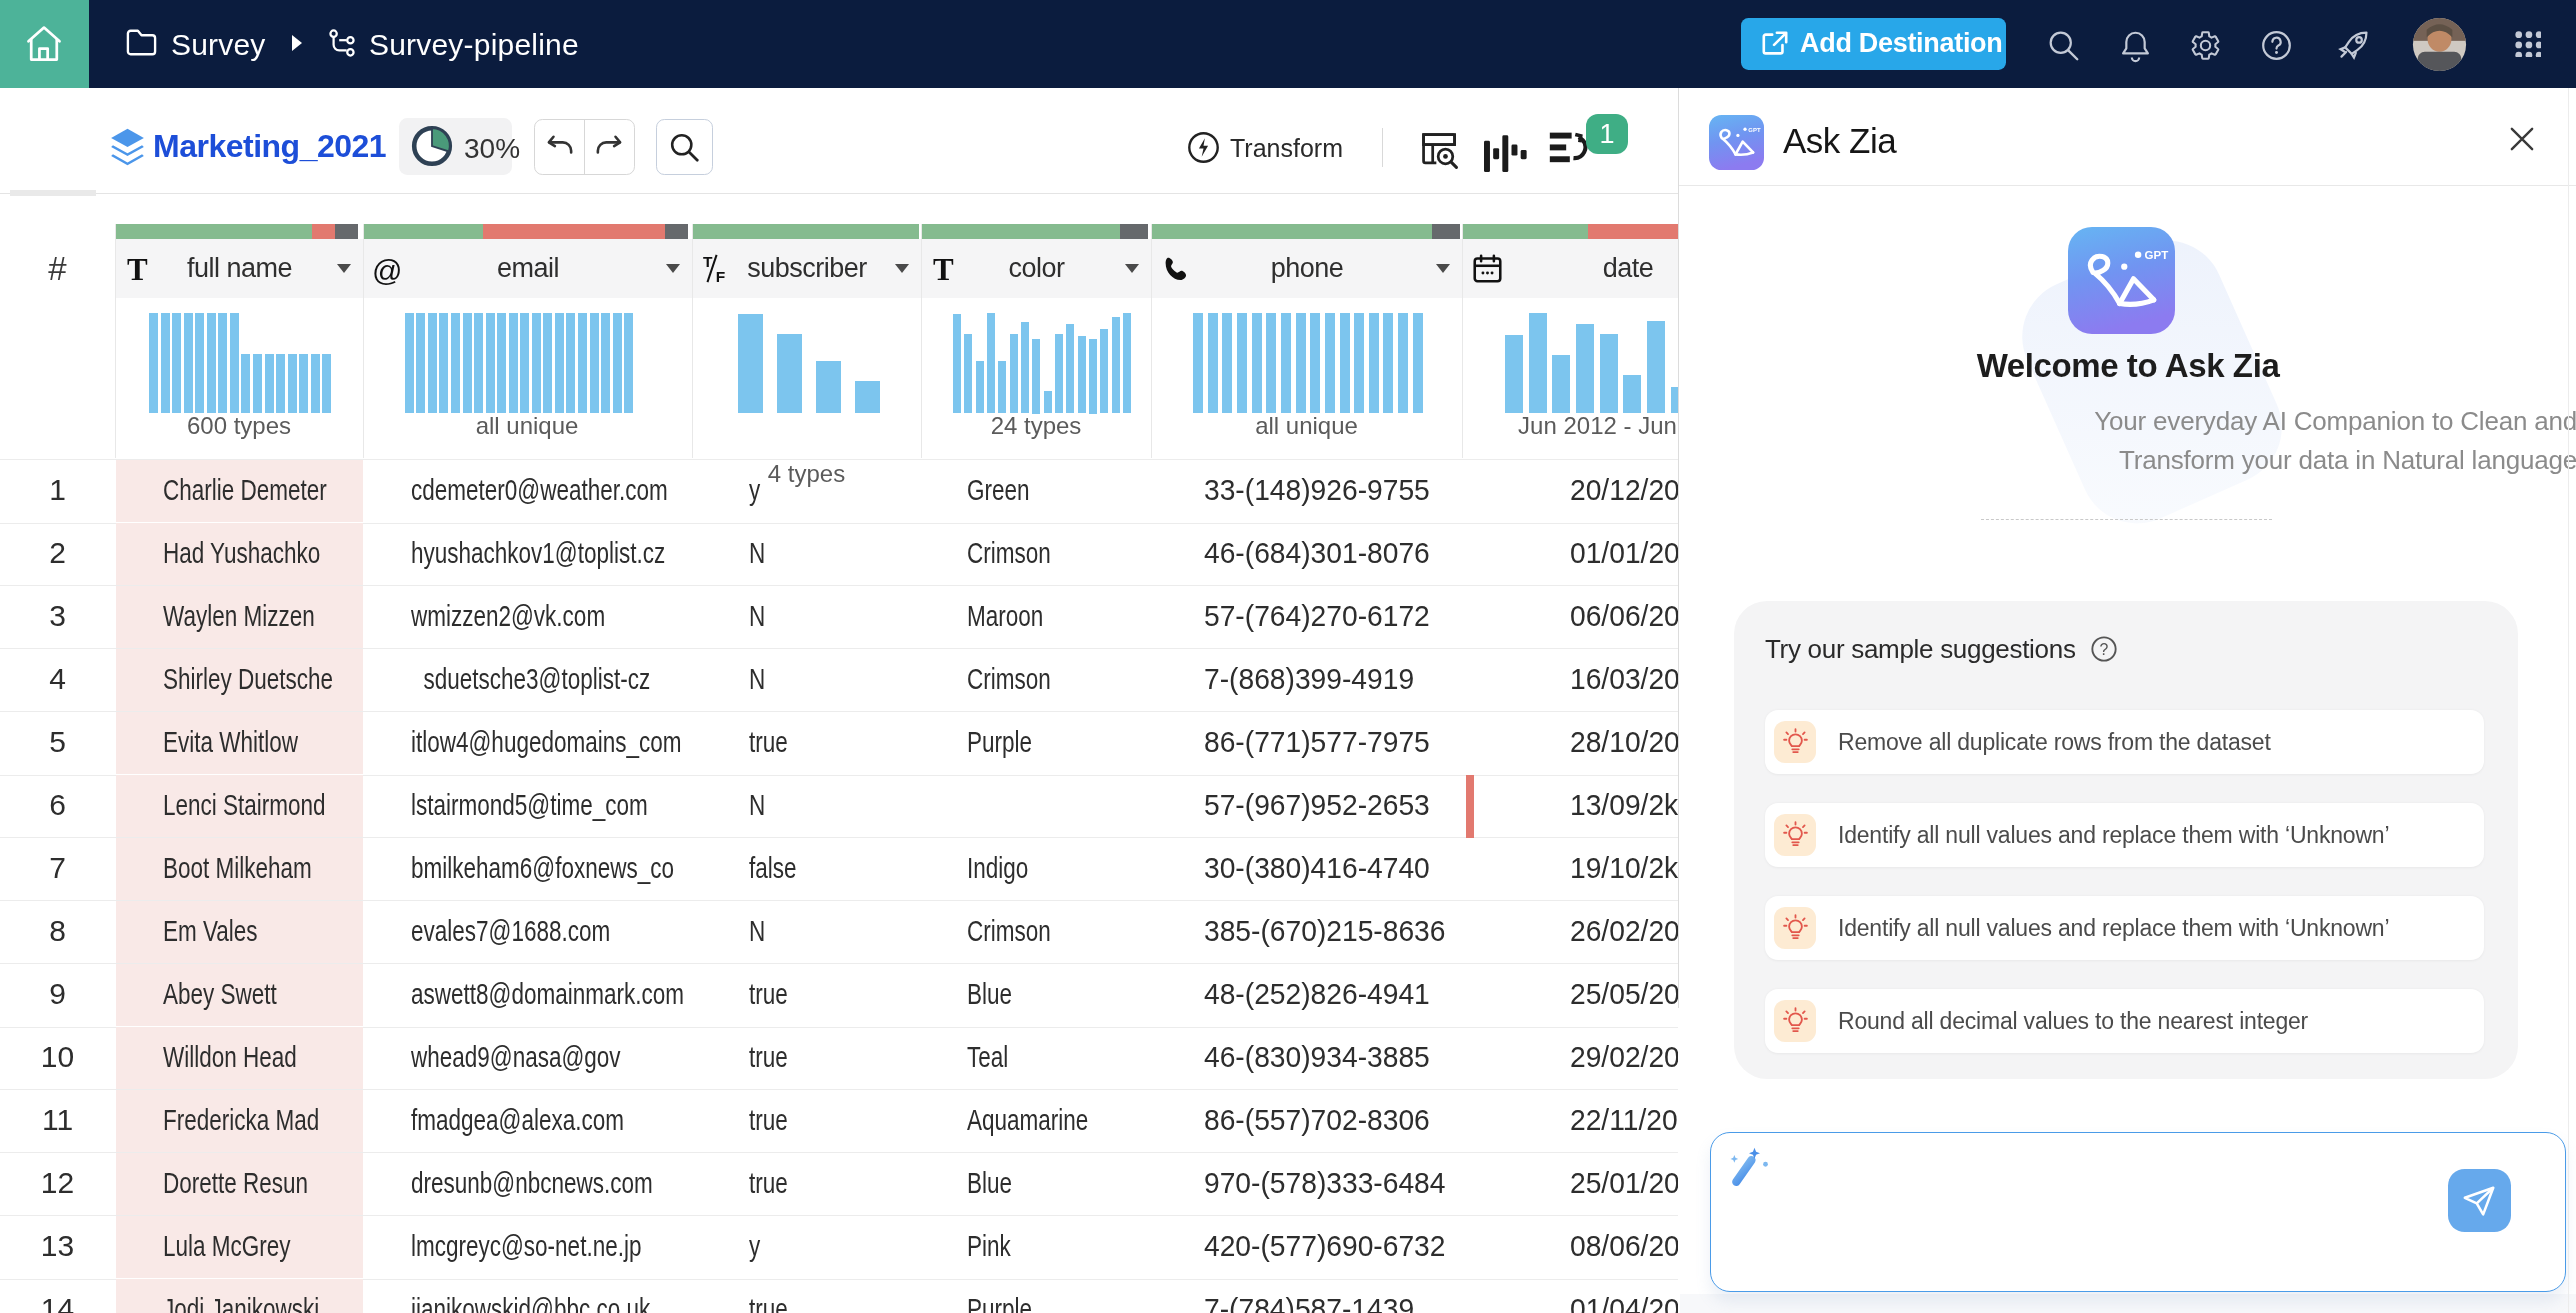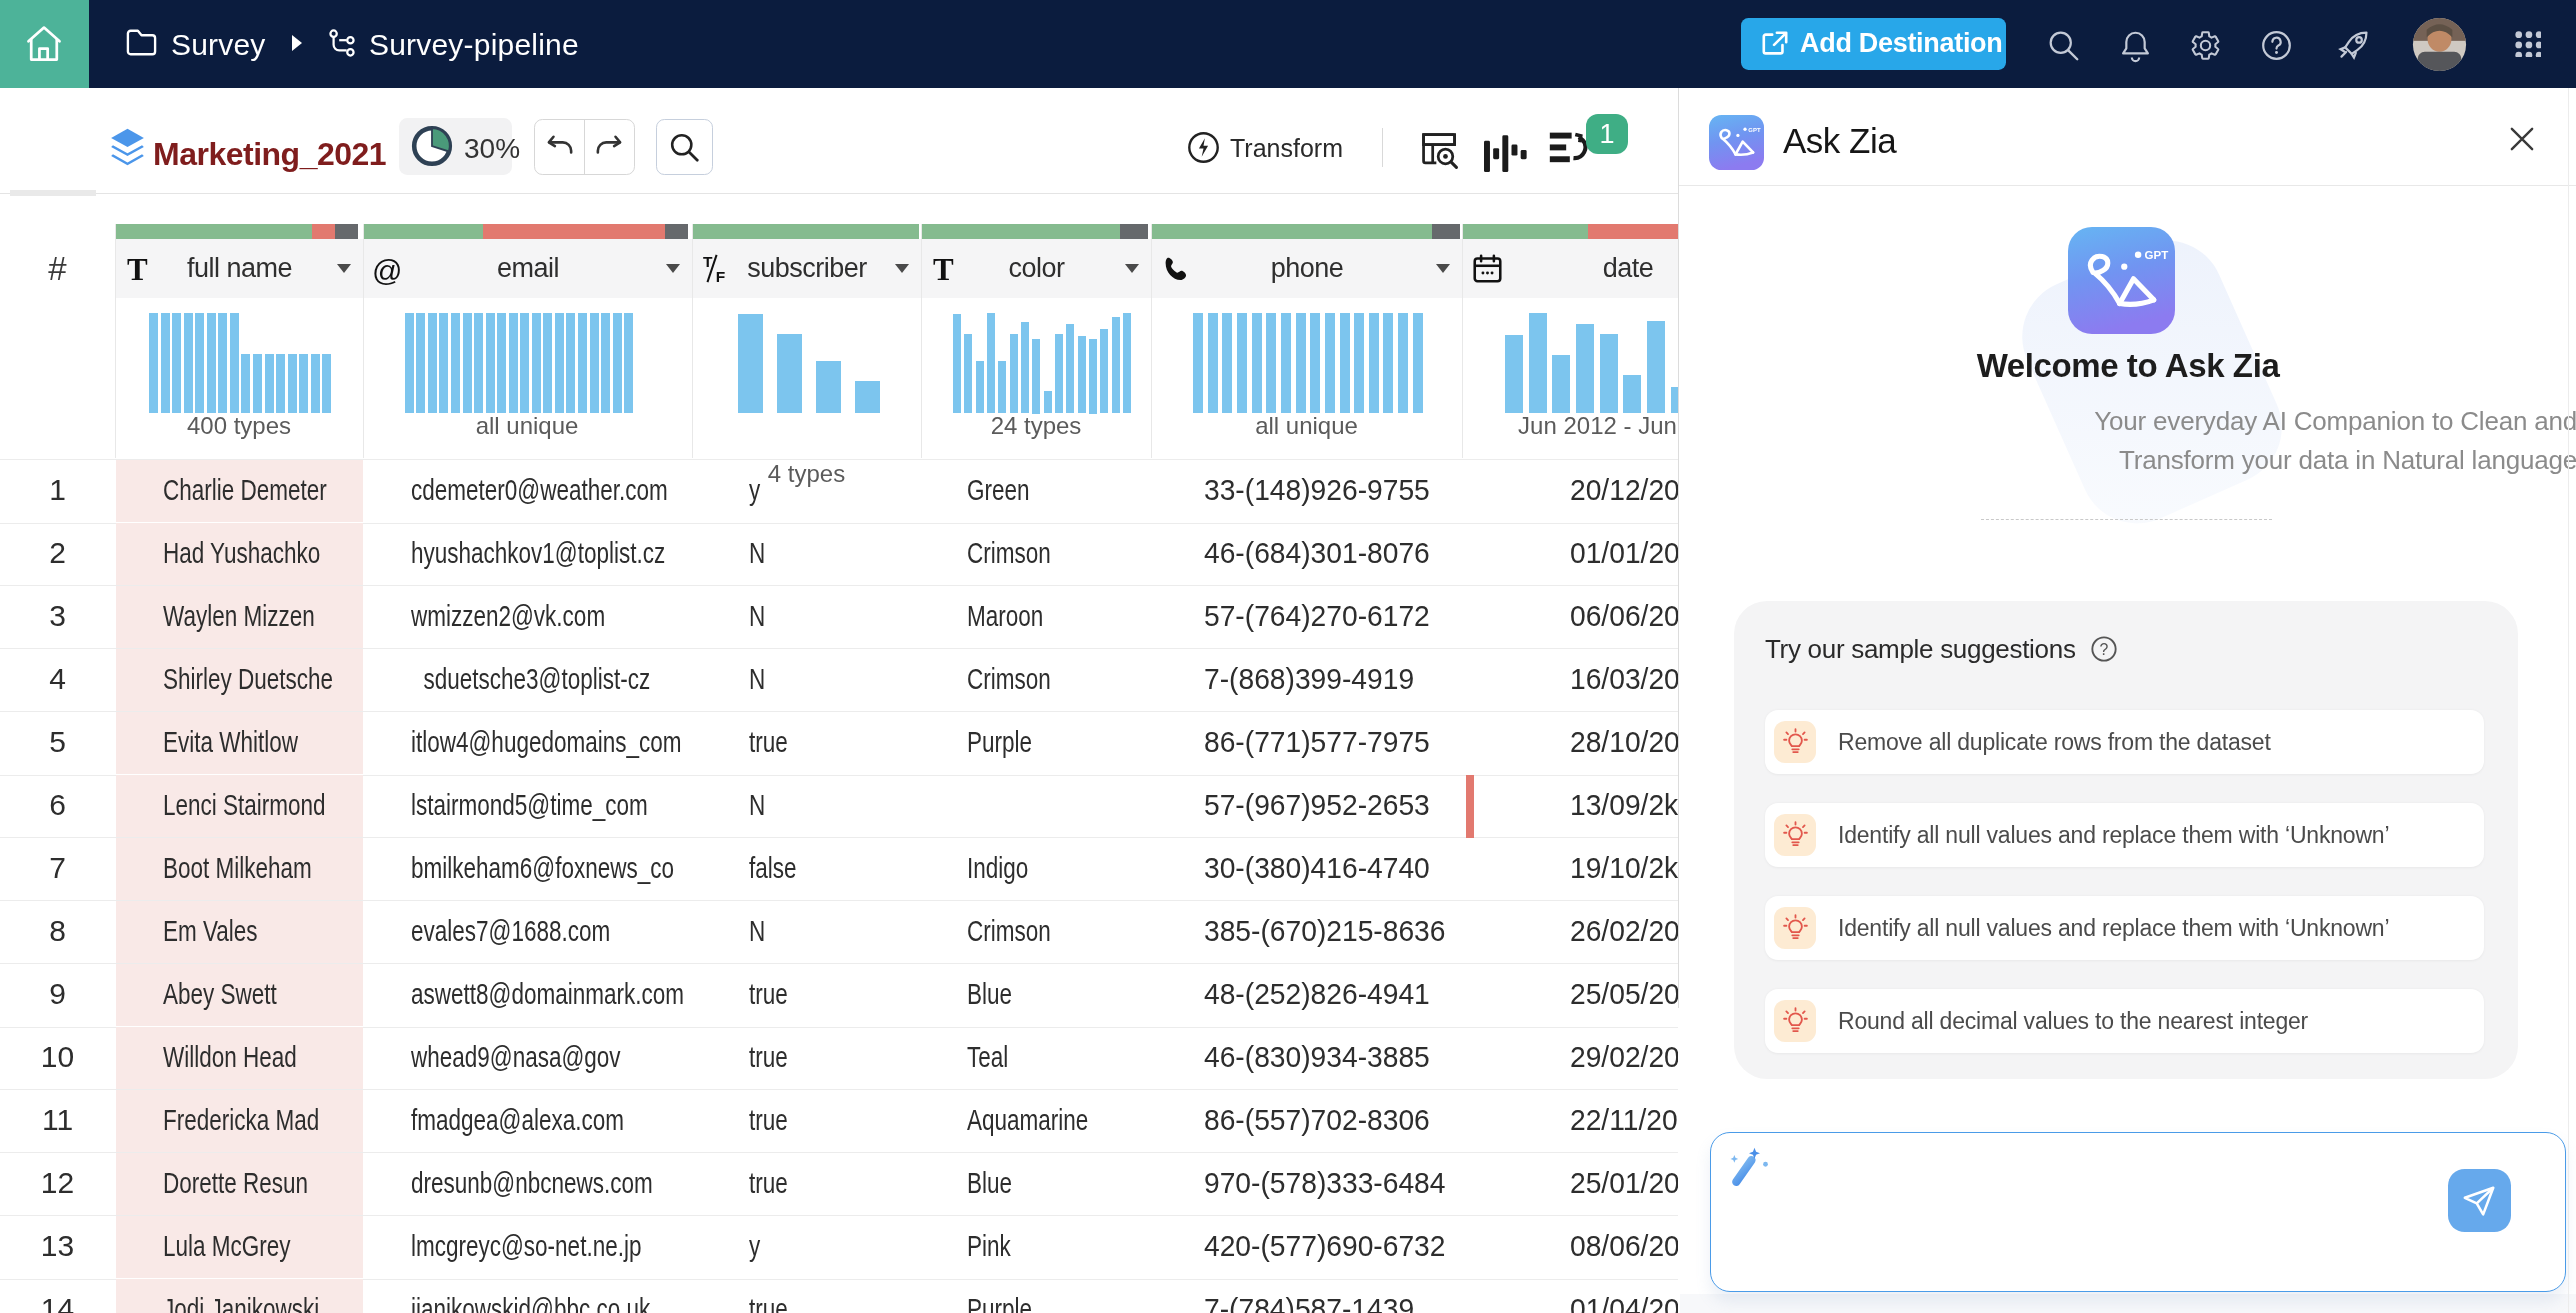--- a/index.html
+++ b/index.html
@@ -101,21 +101,21 @@
     <circle cx="26" cy="4" r="3.6" fill="#c3c9d6"></circle>
     <circle cx="26" cy="15" r="3.6" fill="#c3c9d6"></circle>
     <circle cx="26" cy="26" r="3.6" fill="#c3c9d6"></circle>
   </svg>
 <div id="toolbar"></div>
 <svg class="abs" style="left:109px;top:127px" width="37" height="40" viewBox="0 0 40 44">
 <path d="M20 2 L38 12 L20 22 L2 12 Z" fill="#4b96ea"></path>
 <path d="M4 20 l-2 2 18 10 18-10-2-2-16 9 Z" fill="#4b96ea"></path>
 <path d="M4 30 l-2 2 18 10 18-10-2-2-16 9 Z" fill="#4b96ea"></path>
 </svg>
-<div class="abs" style="left:153px;top:128px;font-size:32px;font-weight:bold;color:#7f1d1d;letter-spacing:-0.5px;margin-top:8px;">Marketing_2021</div>
+<div class="abs" style="left:153px;top:128px;font-size:32px;font-weight:bold;color:#1d4ed8;letter-spacing:-0.5px;">Marketing_2021</div>
 <div class="abs" style="left:399px;top:118px;width:113px;height:57px;border-radius:8.3px;background:#f2f2f3;"></div>
 <svg class="abs" style="left:411px;top:125px" width="42" height="42" viewBox="0 0 46 46">
 <circle cx="23" cy="23" r="19.5" fill="#fff" stroke="#2e4154" stroke-width="5"></circle>
 <path d="M23 23 L23 3.5 A19.5 19.5 0 0 1 41.5 29 Z" fill="#4a9a7a" stroke="#2e4154" stroke-width="2"></path>
 </svg>
 <div class="abs" style="left:464px;top:133px;font-size:28px;color:#333;">30%</div>
 <div class="abs" style="left:534px;top:119px;width:101px;height:56px;border:1.4px solid #d7d7d7;border-radius:8.3px;background:#fff;"></div>
 <div class="abs" style="left:584px;top:119px;width:1.4px;height:56px;background:#d7d7d7;"></div>
 <svg class="abs" style="left:546px;top:134px" width="28" height="26" viewBox="0 0 30 28">
 <path d="M8 3 L3 9 L9.5 13" fill="none" stroke="#333" stroke-width="2.8" stroke-linecap="round" stroke-linejoin="round"></path>
@@ -296,21 +296,21 @@
 <div class="hbar" style="left:1398px;top:313px;width:10px;height:100px;"></div>
 <div class="hbar" style="left:1413px;top:313px;width:10px;height:100px;"></div>
 <div class="hbar" style="left:1505px;top:335px;width:18px;height:78px;"></div>
 <div class="hbar" style="left:1529px;top:313px;width:18px;height:100px;"></div>
 <div class="hbar" style="left:1552px;top:355px;width:18px;height:58px;"></div>
 <div class="hbar" style="left:1576px;top:324px;width:18px;height:89px;"></div>
 <div class="hbar" style="left:1600px;top:334px;width:18px;height:79px;"></div>
 <div class="hbar" style="left:1623px;top:375px;width:18px;height:38px;"></div>
 <div class="hbar" style="left:1647px;top:321px;width:18px;height:92px;"></div>
 <div class="hbar" style="left:1671px;top:387px;width:18px;height:26px;"></div>
-<div class="histlab" style="left:115px;width:248px;">400 types</div>
+<div class="histlab" style="left:115px;width:248px;">600 types</div>
 <div class="histlab" style="left:363px;width:328px;">all unique</div>
 <div class="histlab" style="left:692px;width:229px;margin-top:48px;">4 types</div>
 <div class="histlab" style="left:921px;width:230px;">24 types</div>
 <div class="histlab" style="left:1151px;width:311px;">all unique</div>
 <div class="histlab" style="left:1462px;width:331px;">Jun 2012 - Jun 2022</div>
 <div class="rowsep" style="top:459px;"></div>
 <div class="pinkcell" style="left:116px;top:460px;width:247px;height:62px;"></div>
 <div class="cell" style="left:0;top:473px;width:115px;text-align:center;">1</div>
 <div class="cell" style="left:163px;top:473px;width:200px;"><span class="sxa">Charlie Demeter</span></div>
 <div class="cell" style="left:411px;top:473px;width:279px;"><span class="sxa">cdemeter0@weather.com</span></div>

